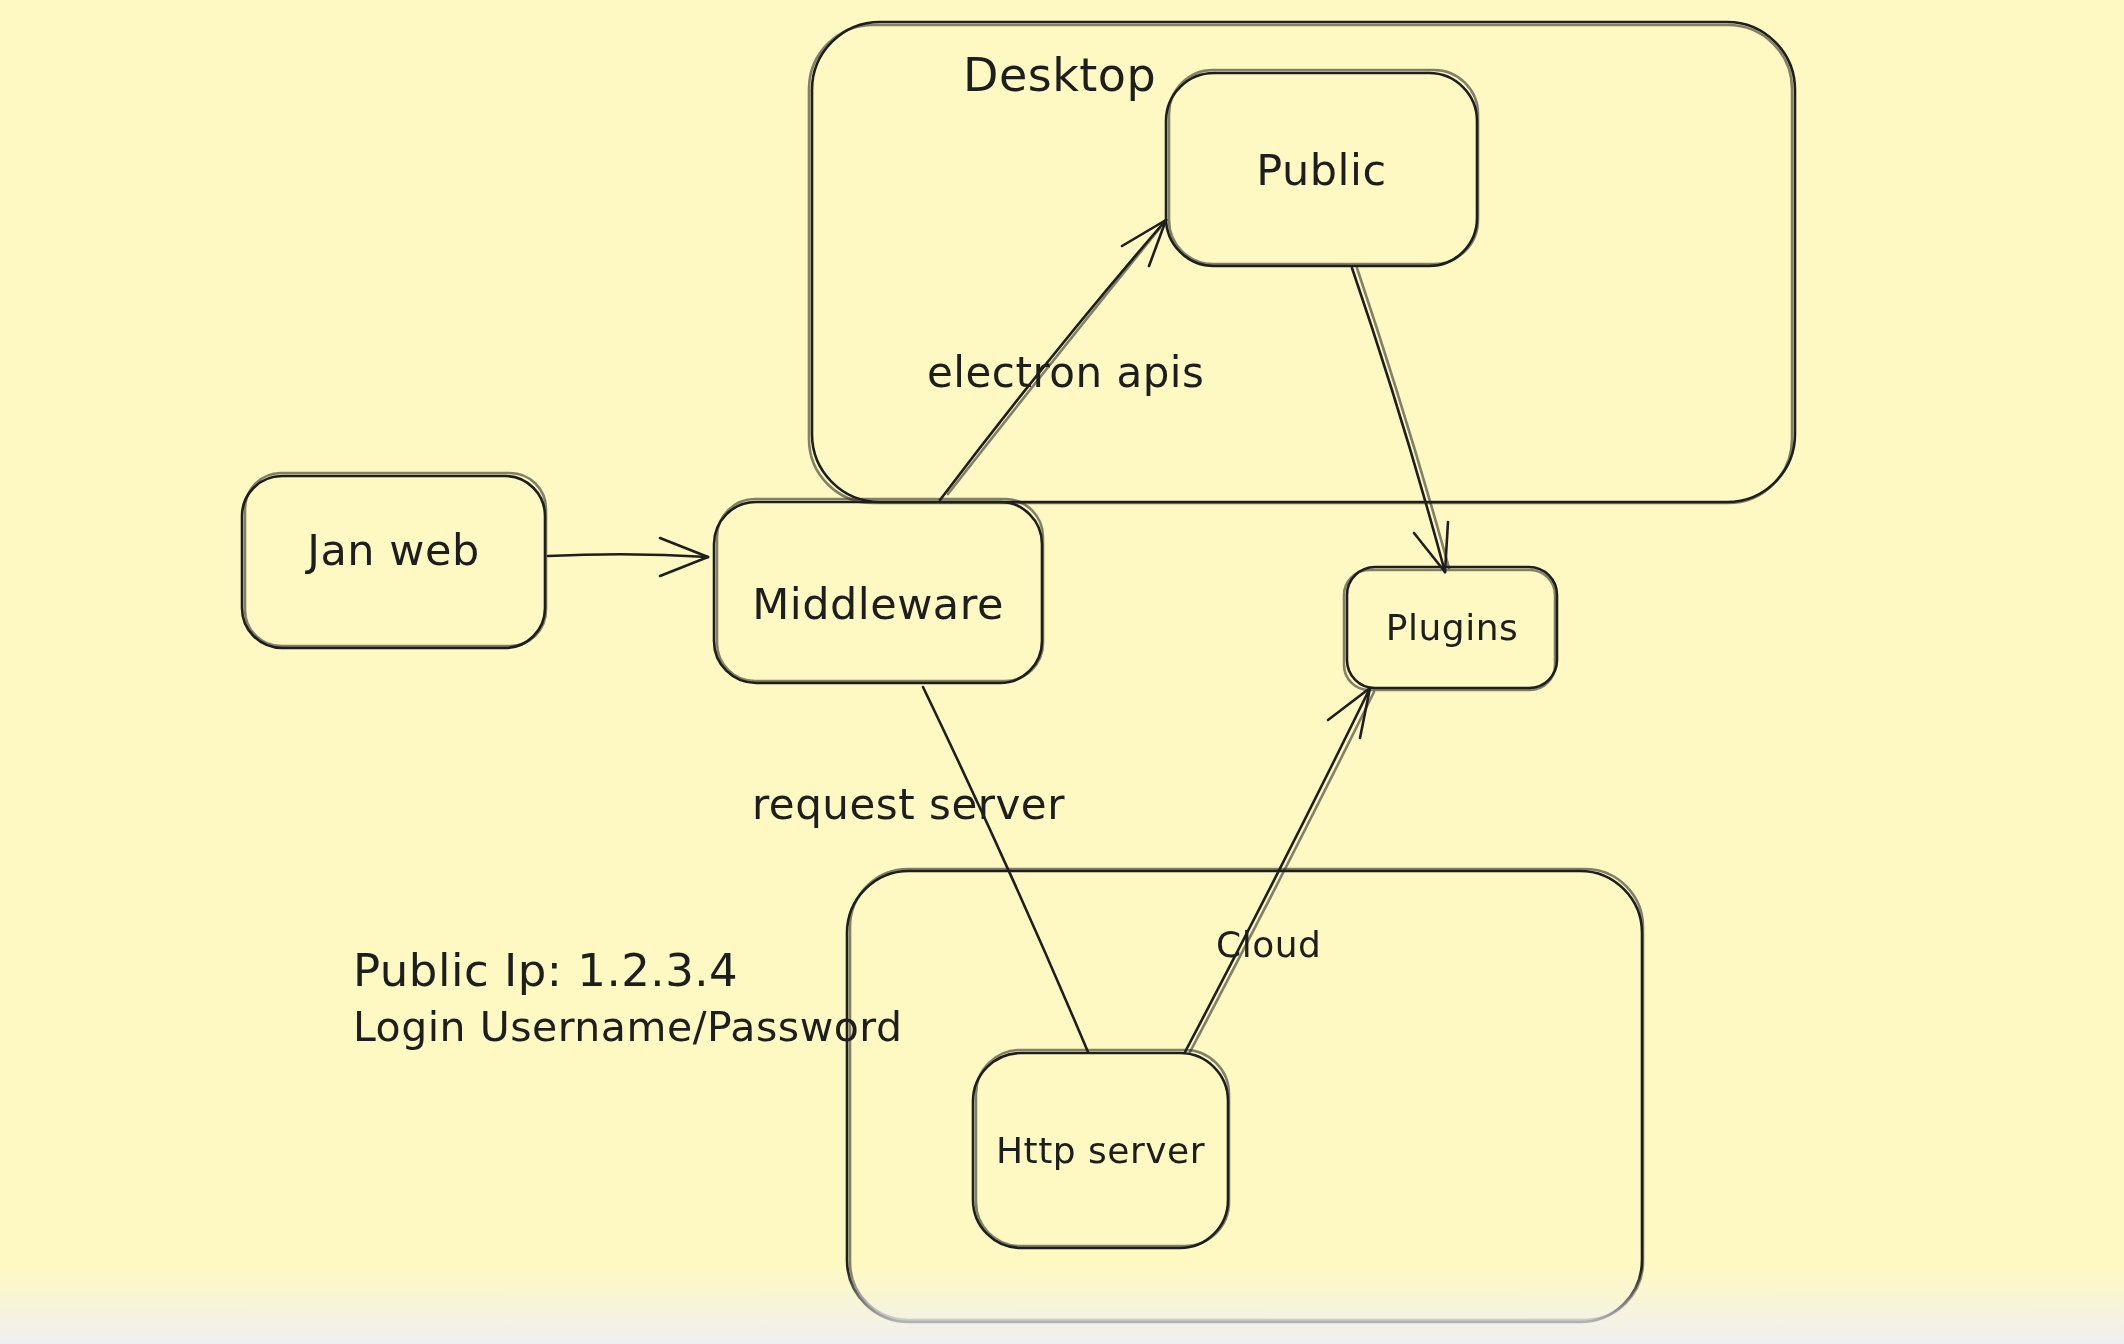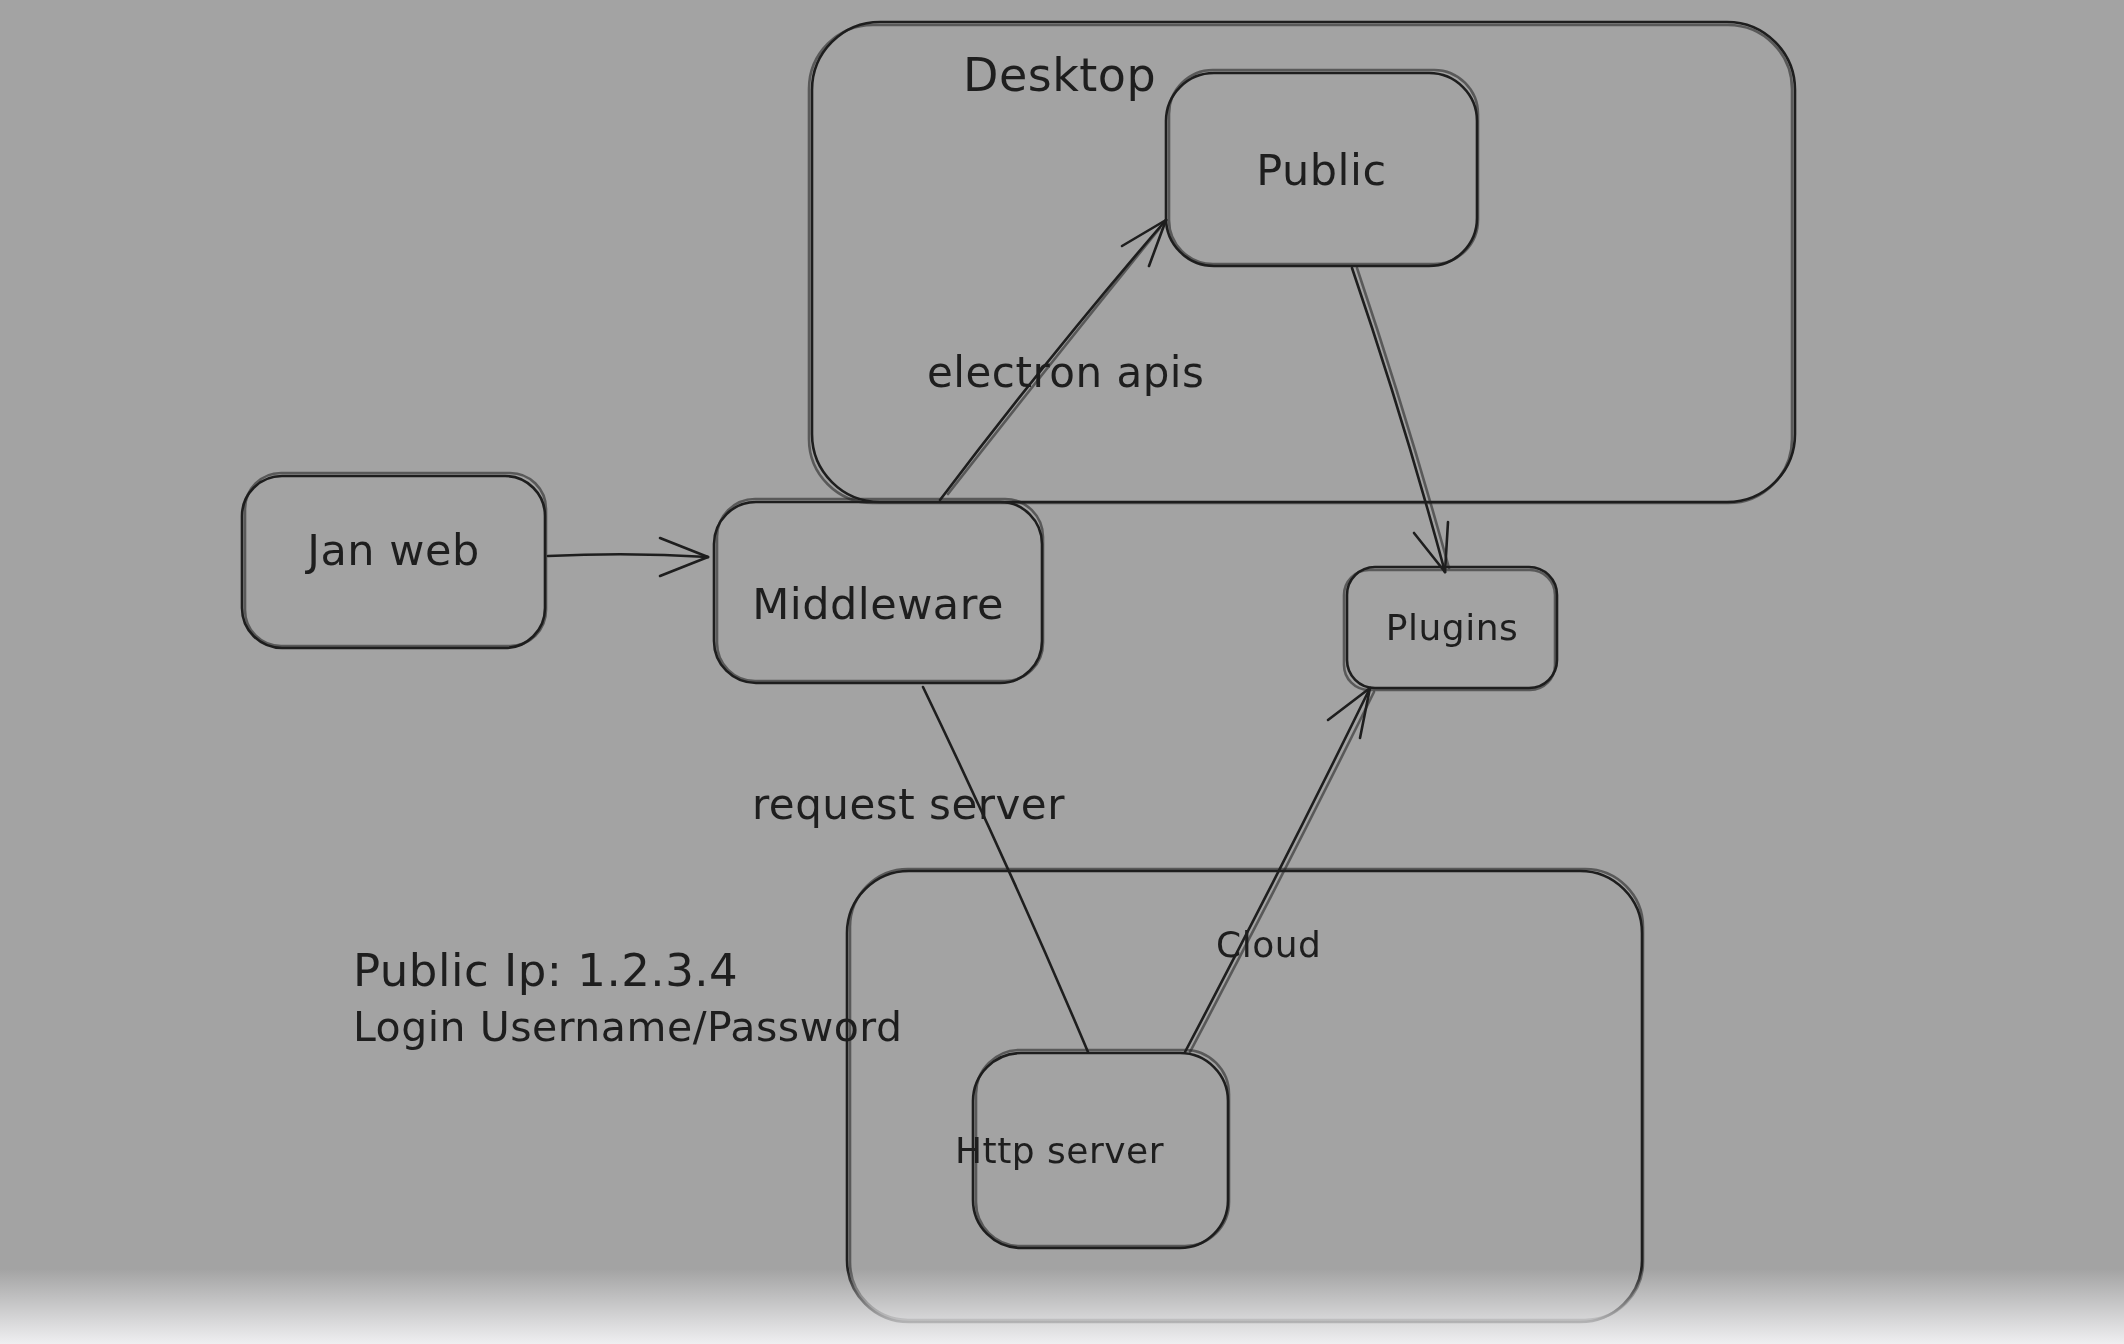--- a/index.html
+++ b/index.html
@@ -4,21 +4,21 @@
 <style>
   html, body {
     margin: 0;
     padding: 0;
     background: #ffffff;
   }
   .canvas {
     position: relative;
     width: 2124px;
     height: 1344px;
-    background: #a3a3a3;
+    background: #fef9c3;
     overflow: hidden;
     font-family: "DejaVu Sans", "Liberation Sans", sans-serif;
     color: #1e1e1e;
   }
   .strokes {
     position: absolute;
     inset: 0;
   }
   .strokes path, .strokes rect {
     fill: none;
@@ -132,21 +132,21 @@
   <div class="lbl f-small" style="left:1216px; top:924px;">Cloud</div>
 
   <div class="lbl node-lbl f-node" style="left:242px; top:476px; width:303px; height:148px;">Jan web</div>
 
   <div class="lbl node-lbl f-node" style="left:714px; top:502px; width:328px; height:161px; padding-top:42px; box-sizing:border-box;">Middleware</div>
 
   <div class="lbl node-lbl f-node" style="left:1166px; top:73px; width:311px; height:193px;">Public</div>
 
   <div class="lbl node-lbl f-small" style="left:1347px; top:567px; width:210px; height:121px;">Plugins</div>
 
-  <div class="lbl node-lbl f-small" style="left:932px; top:1053px; width:255px; height:195px;text-align:center;">Http server</div>
+  <div class="lbl node-lbl f-small" style="left:973px; top:1053px; width:255px; height:195px;text-align:center;">Http server</div>
 
   <div class="lbl f-edge" style="left:927px; top:348px;">electron apis</div>
 
   <div class="lbl f-edge" style="left:752px; top:780px;">request server</div>
 
   <div>
     <div class="lbl" style="left:353px; top:944px; font-size:45px;">Public Ip: 1.2.3.4</div>
     <div class="lbl" style="left:353px; top:1003px; font-size:41px;">Login Username/Password</div>
   </div>
 

